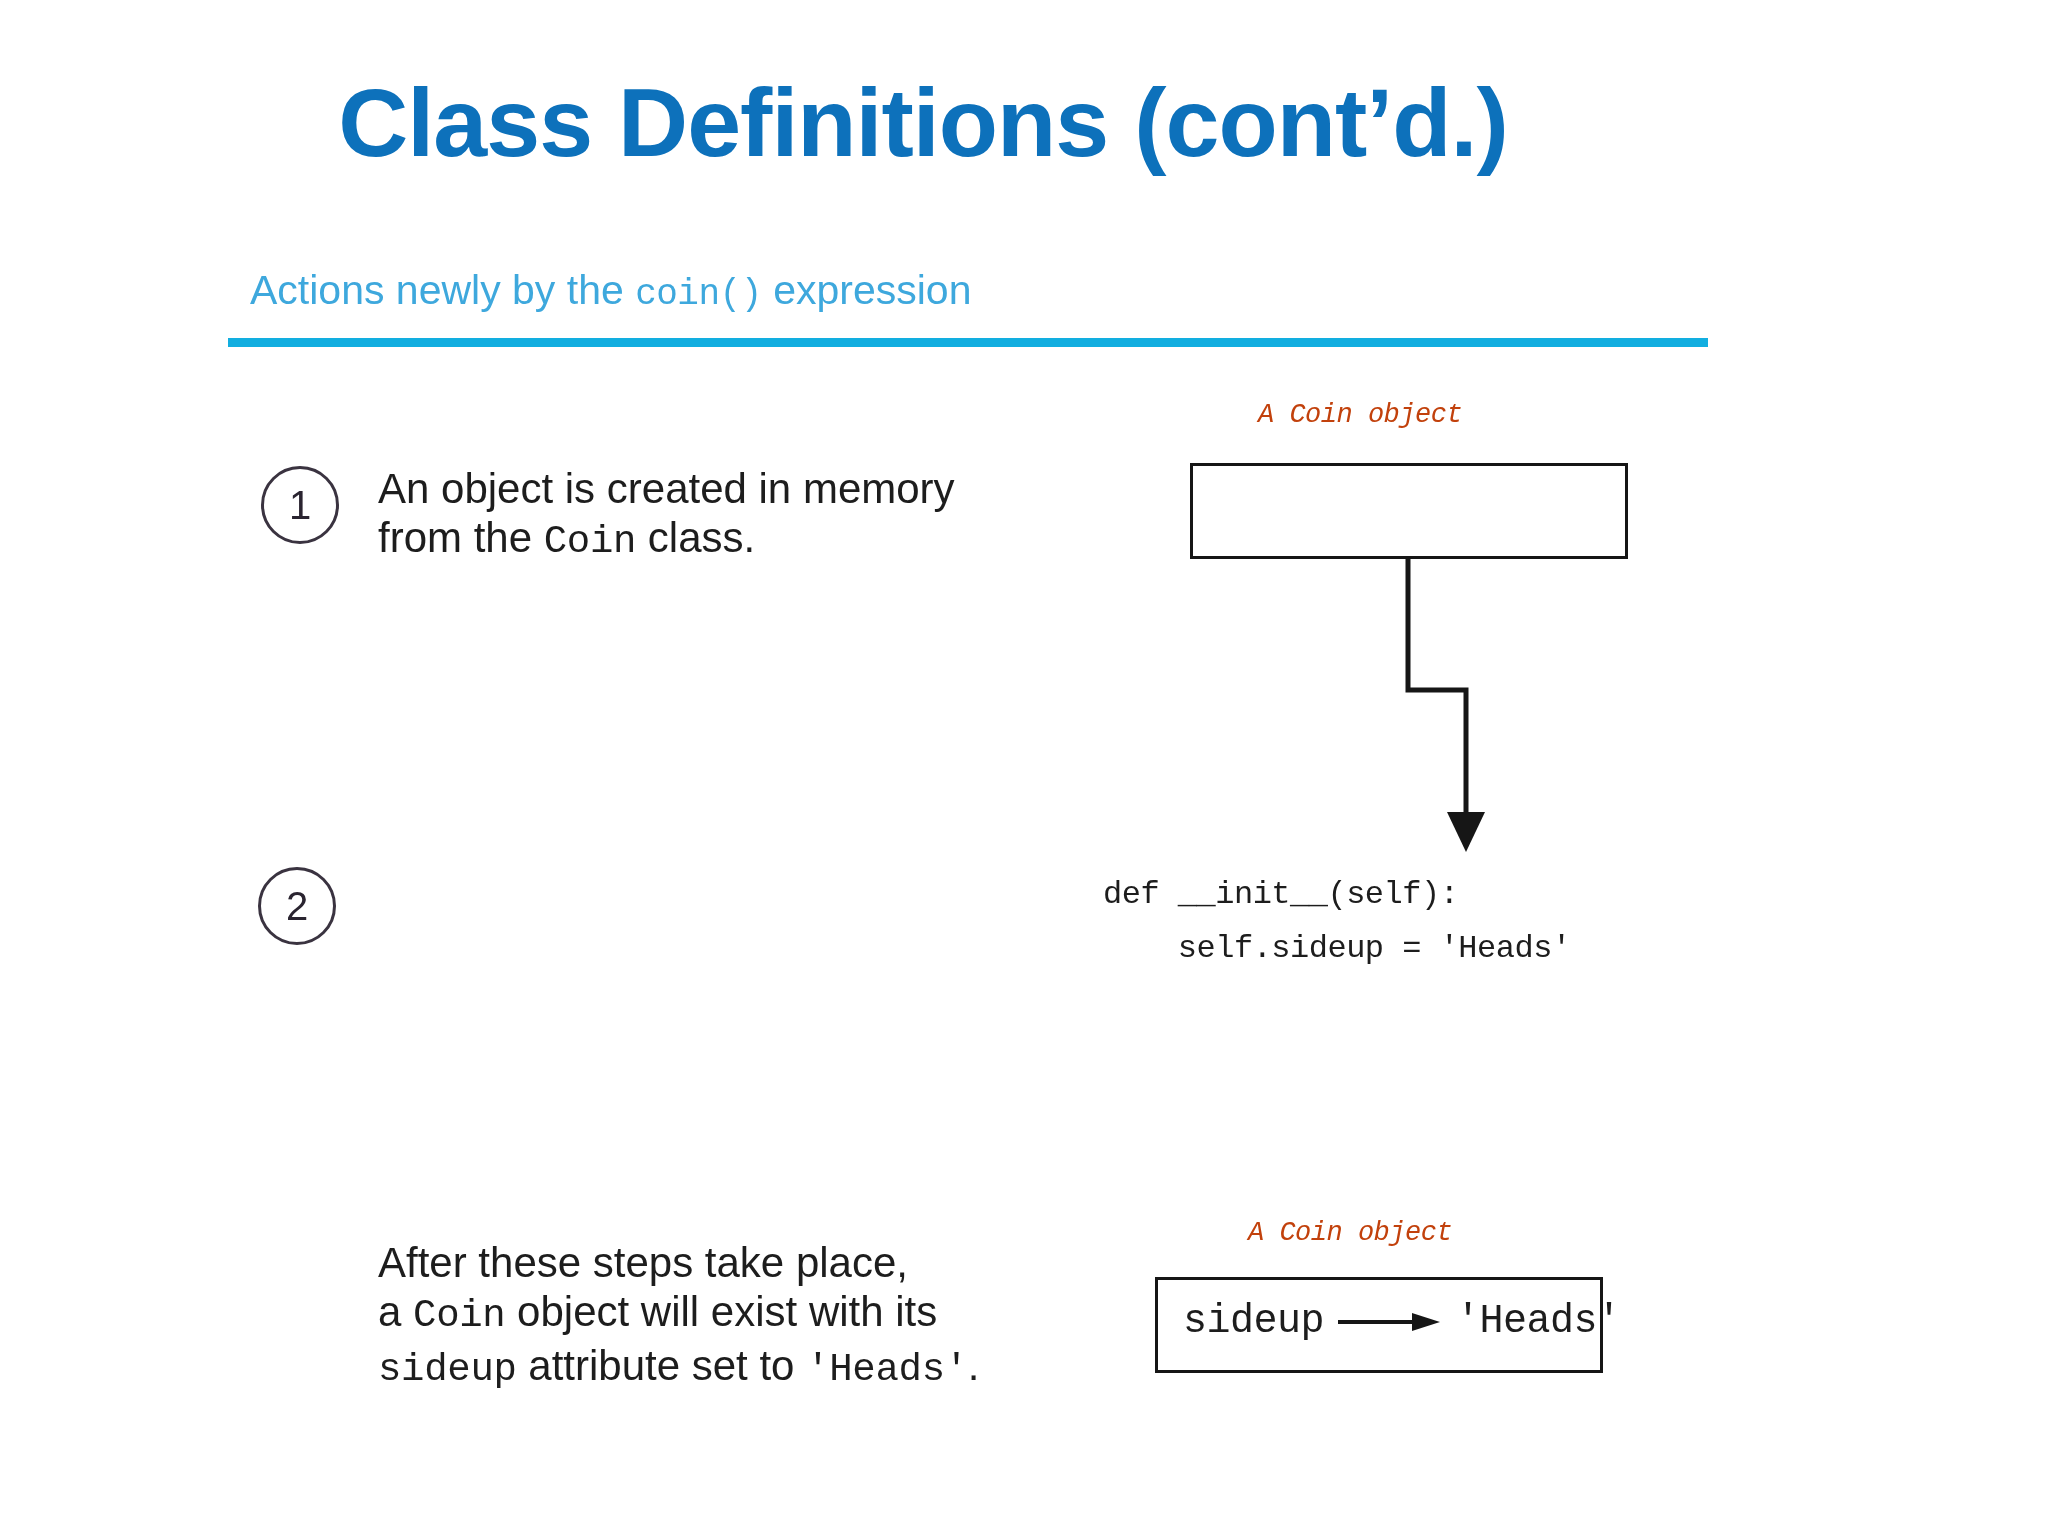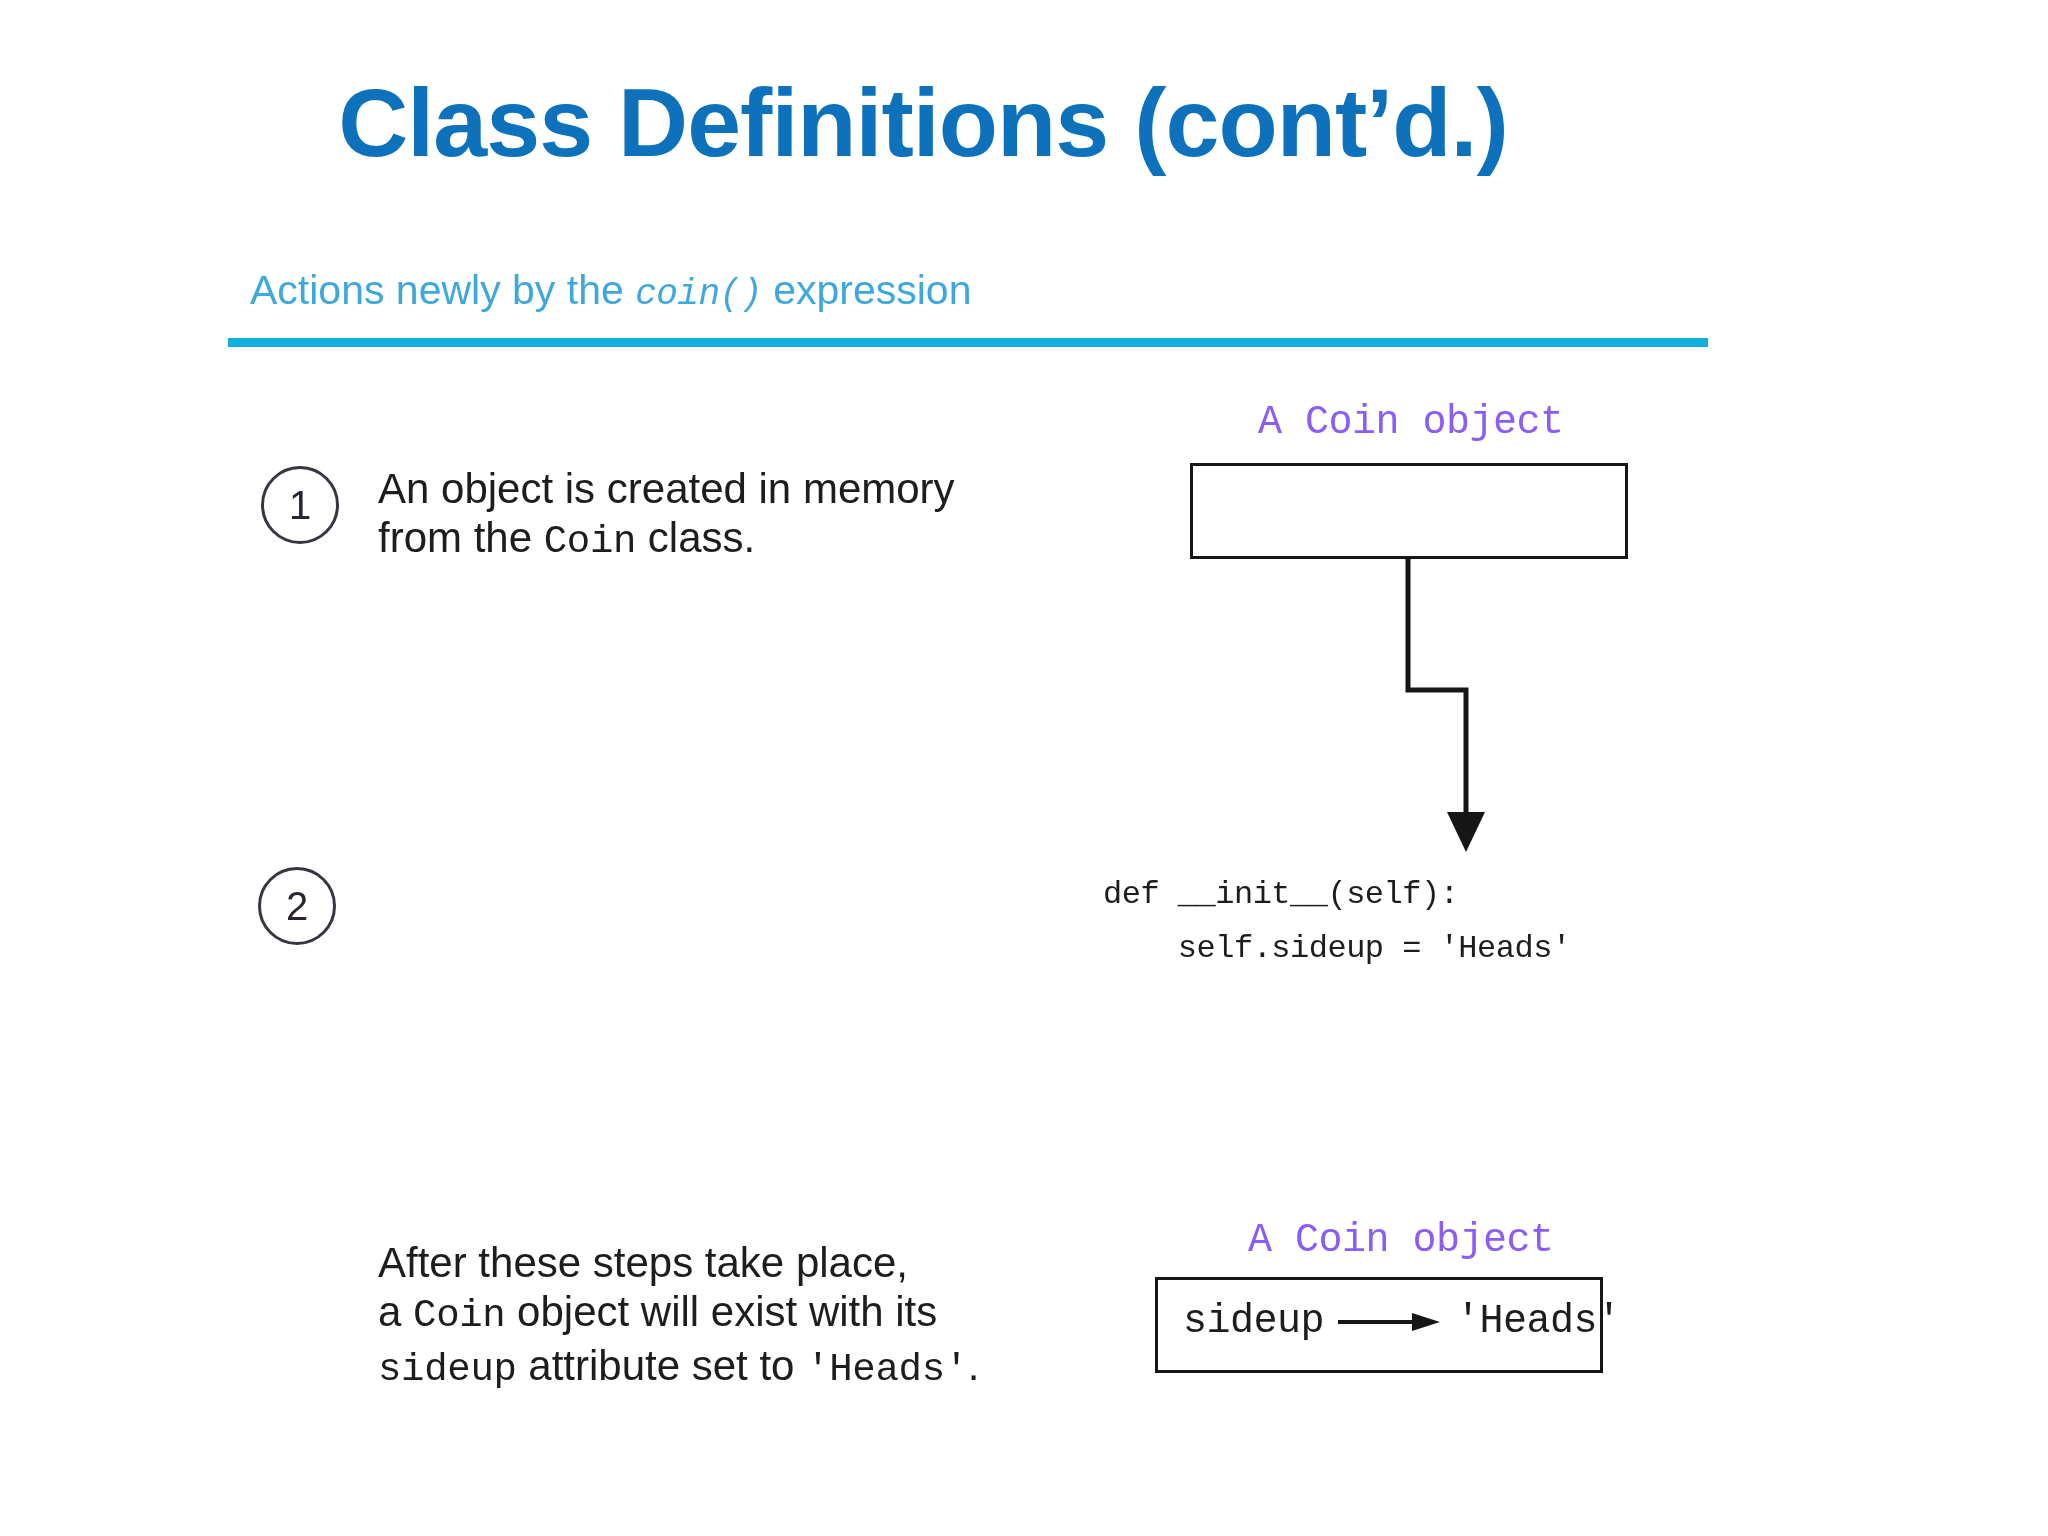--- a/index.html
+++ b/index.html
@@ -41,21 +41,20 @@
     font-weight: normal;
     font-size: 41px;
     line-height: 1;
     color: #3ea8dd;
     white-space: nowrap;
   }
   #slide-subtitle .mono {
     font-family: "Liberation Mono", "DejaVu Sans Mono", monospace;
     font-size: 36px;
     letter-spacing: -0.5px;
-    font-style: italic;
   }
   #subtitle-rule {
     position: absolute;
     left: 228px;
     top: 338px;
     width: 1480px;
     height: 9px;
     background: #12aee0;
   }
 
@@ -101,24 +100,25 @@
   .mono {
     font-family: "Liberation Mono", "DejaVu Sans Mono", monospace;
     font-size: 39px;
     letter-spacing: -0.3px;
   }
 
   
   .obj-label {
     position: absolute;
     font-family: "Liberation Mono", "DejaVu Sans Mono", monospace;
-    font-size: 40px;
-    color: #8b5cf6;
-    white-space: nowrap;
-    letter-spacing: -0.5px;
+    font-size: 27px;
+    color: #c2410c;
+    white-space: nowrap;
+    letter-spacing: -0.5px;
+    font-style: italic;
   }
   #obj-label-top { left: 1258px; top: 400px; }
   #obj-label-bottom { left: 1248px; top: 1218px; }
 
   #coin-object-box-empty {
     position: absolute;
     left: 1190px;
     top: 463px;
     width: 438px;
     height: 96px;

